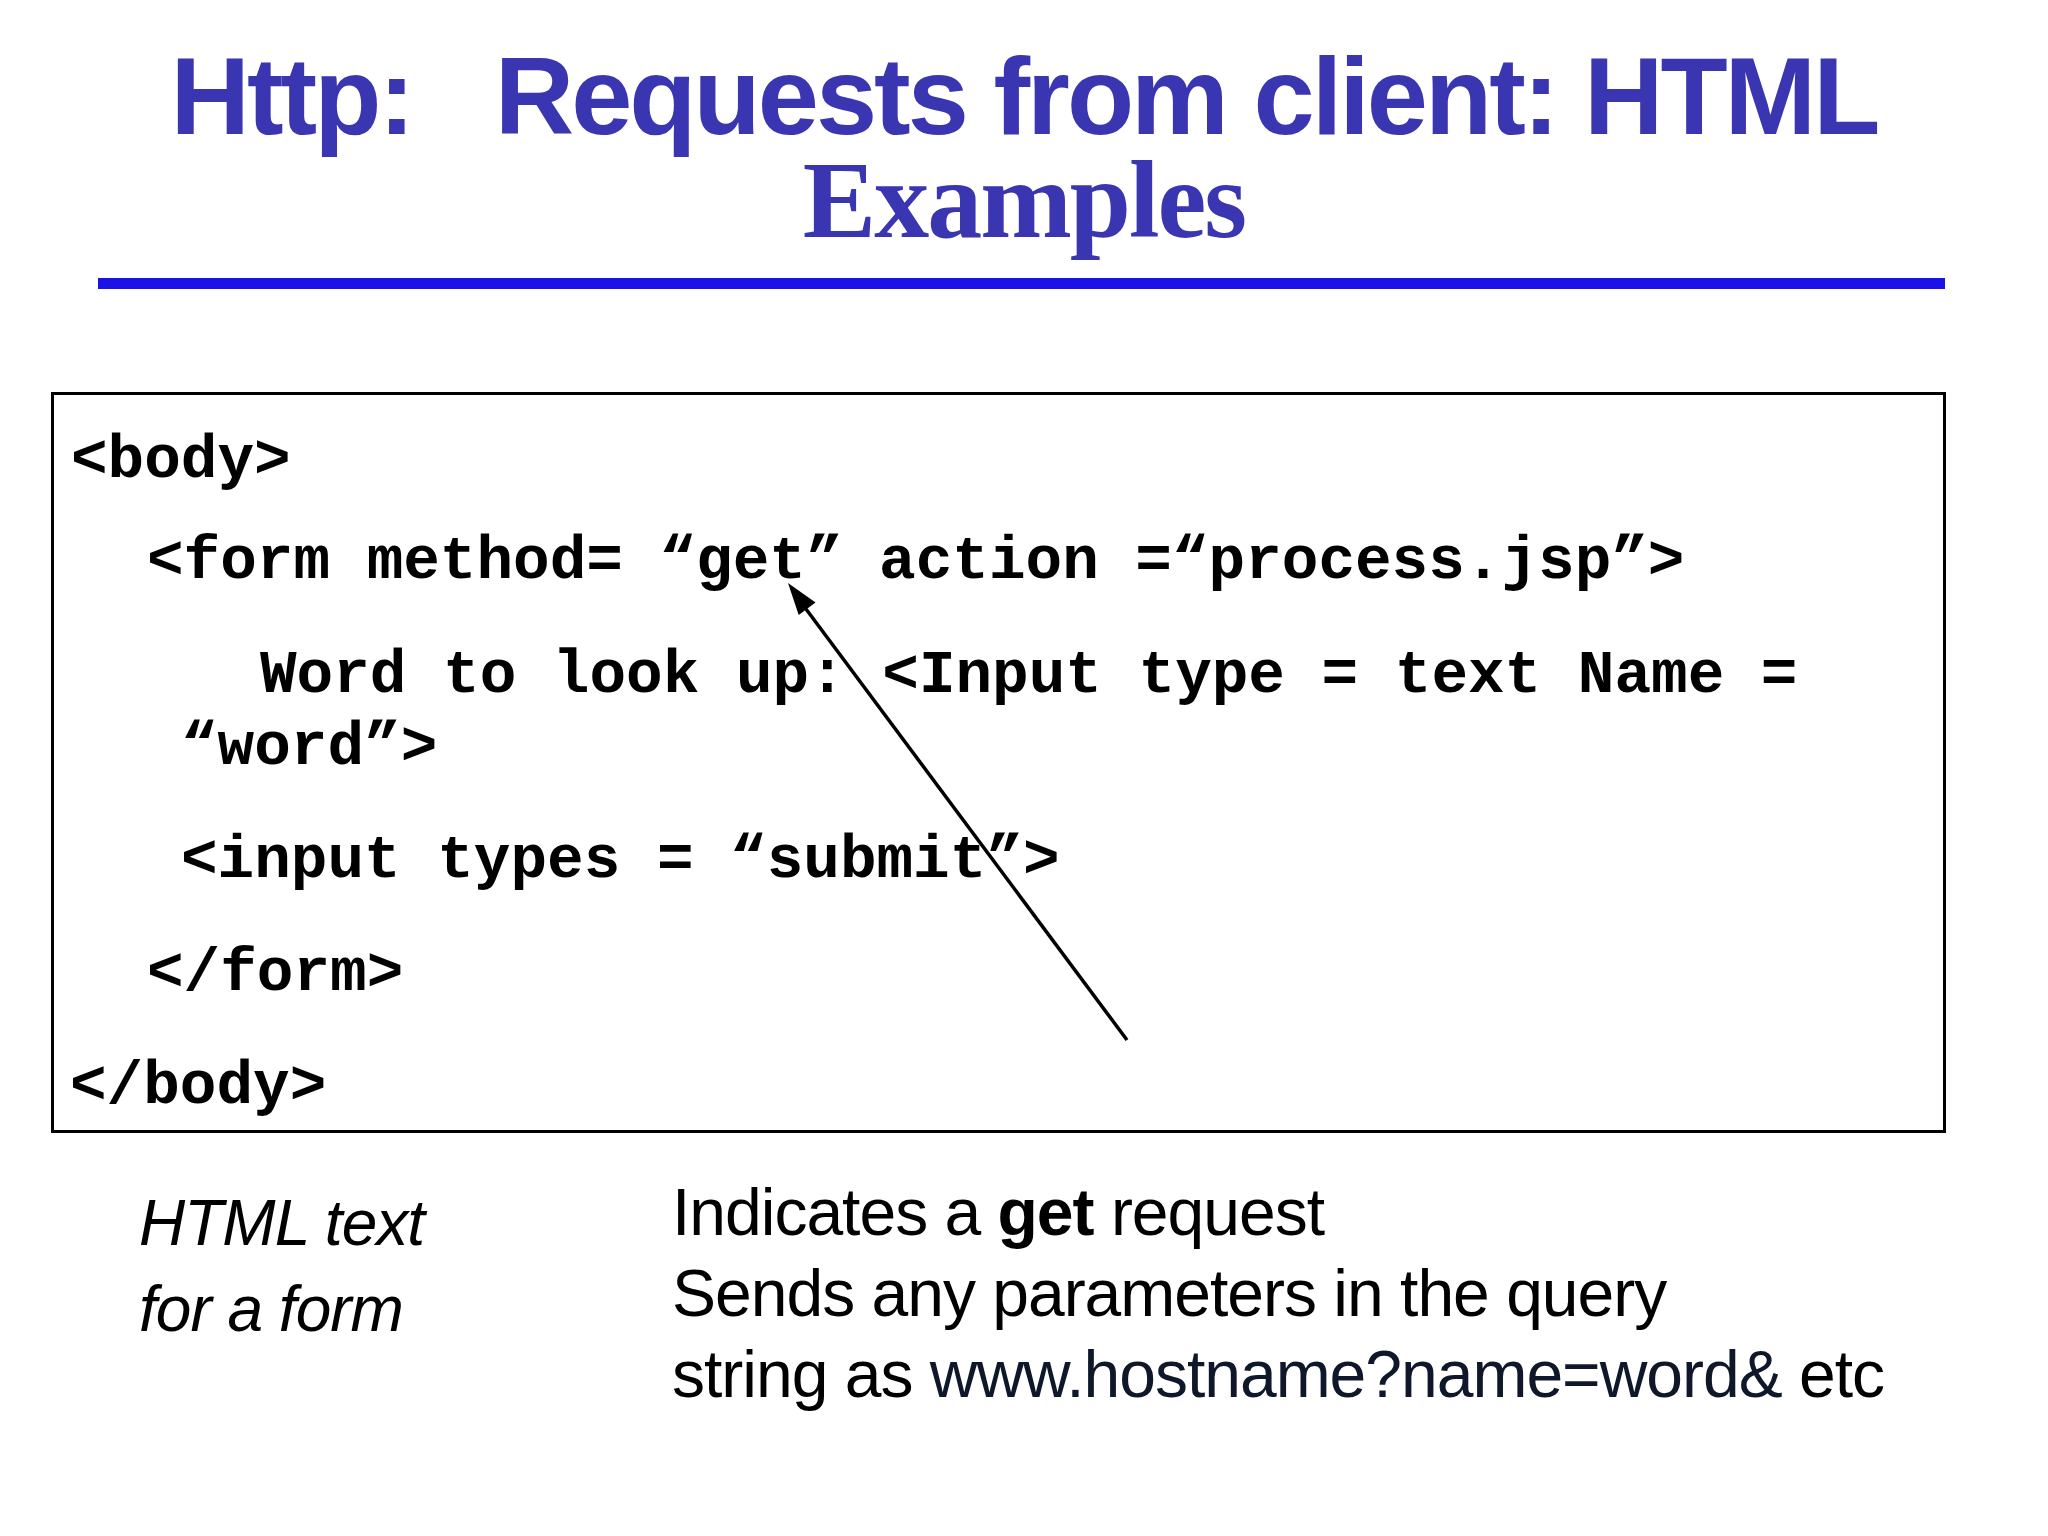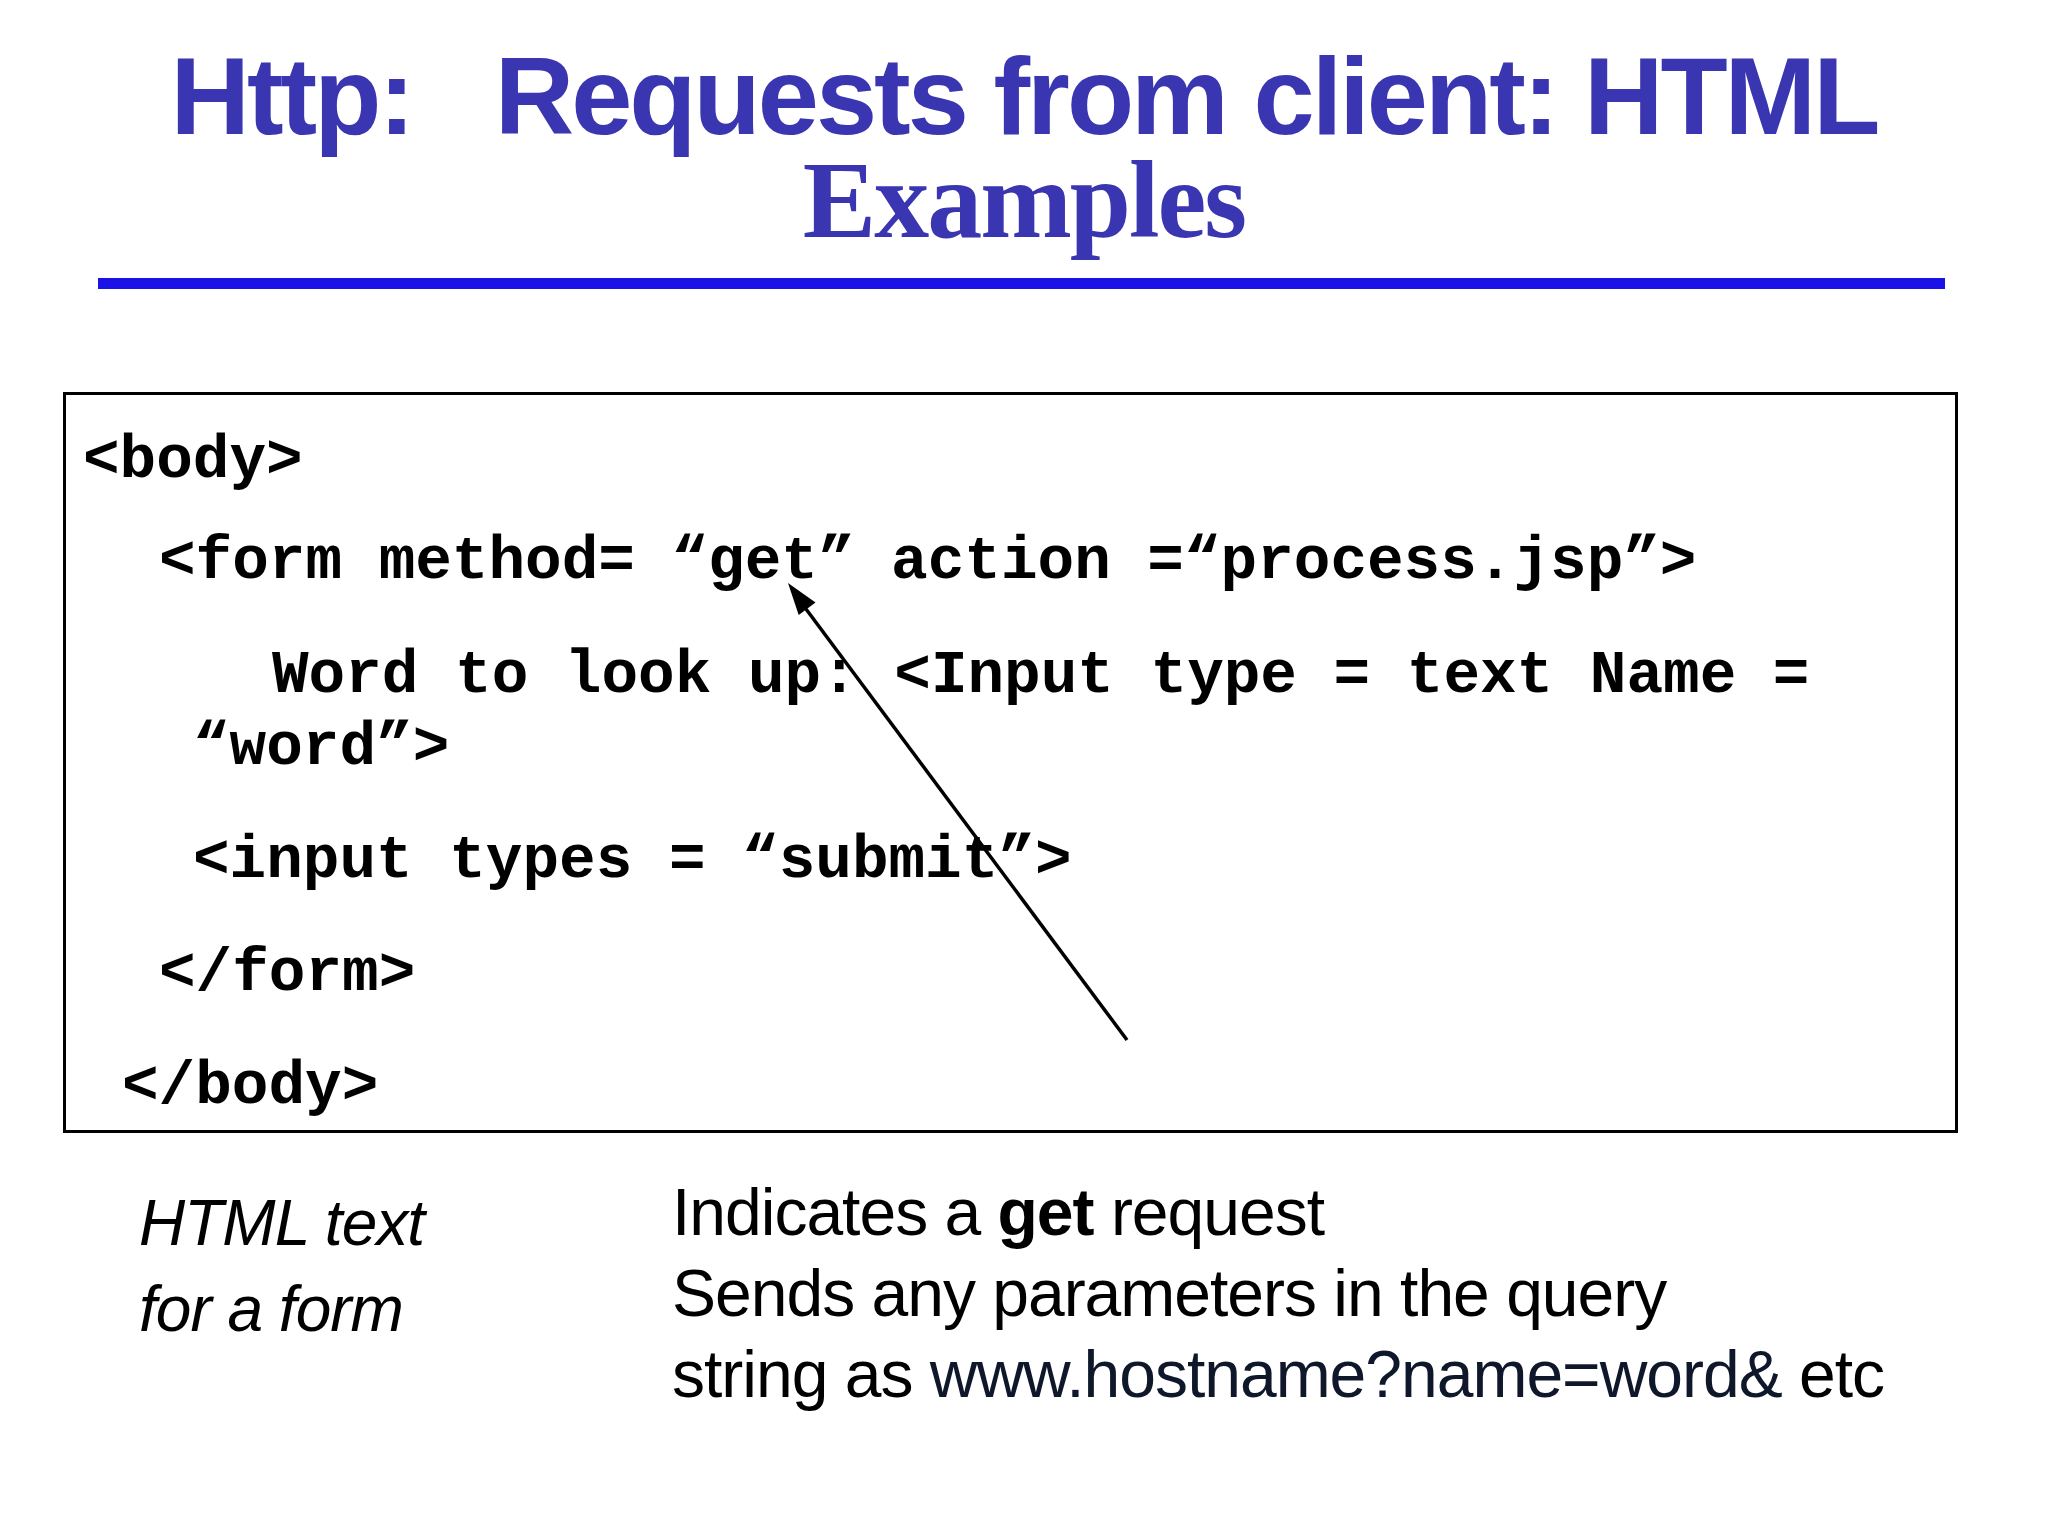--- a/index.html
+++ b/index.html
@@ -42,21 +42,21 @@
     top: 278px;
     width: 1847px;
     height: 11px;
     background: #1a12e6;
     z-index: 1;
   }
 
   
   .code-box {
     position: absolute;
-    left: 63px;
+    left: 51px;
     top: 392px;
     width: 1895px;
     height: 741px;
     border: 3px solid #000000;
     box-sizing: border-box;
     background: #ffffff;
   }
   .code-line {
     position: absolute;
     font-family: "Liberation Mono", monospace;
@@ -65,21 +65,21 @@
     line-height: 61px;
     color: #000000;
     white-space: pre;
   }
   .cl0 { left: 17px;  top: 35px;  }
   .cl1 { left: 93px;  top: 136px; }
   .cl2 { left: 206px; top: 250px; }
   .cl3 { left: 127px; top: 322px; }
   .cl4 { left: 127px; top: 435px; }
   .cl5 { left: 93px;  top: 548px; }
-  .cl6 { left: 16px;  top: 661px; margin-left: 40px; }
+  .cl6 { left: 16px;  top: 661px; }
 
   
   .arrow-overlay {
     position: absolute;
     left: 0; top: 0;
     width: 2048px;
     height: 1536px;
     pointer-events: none;
     z-index: 3;
   }

